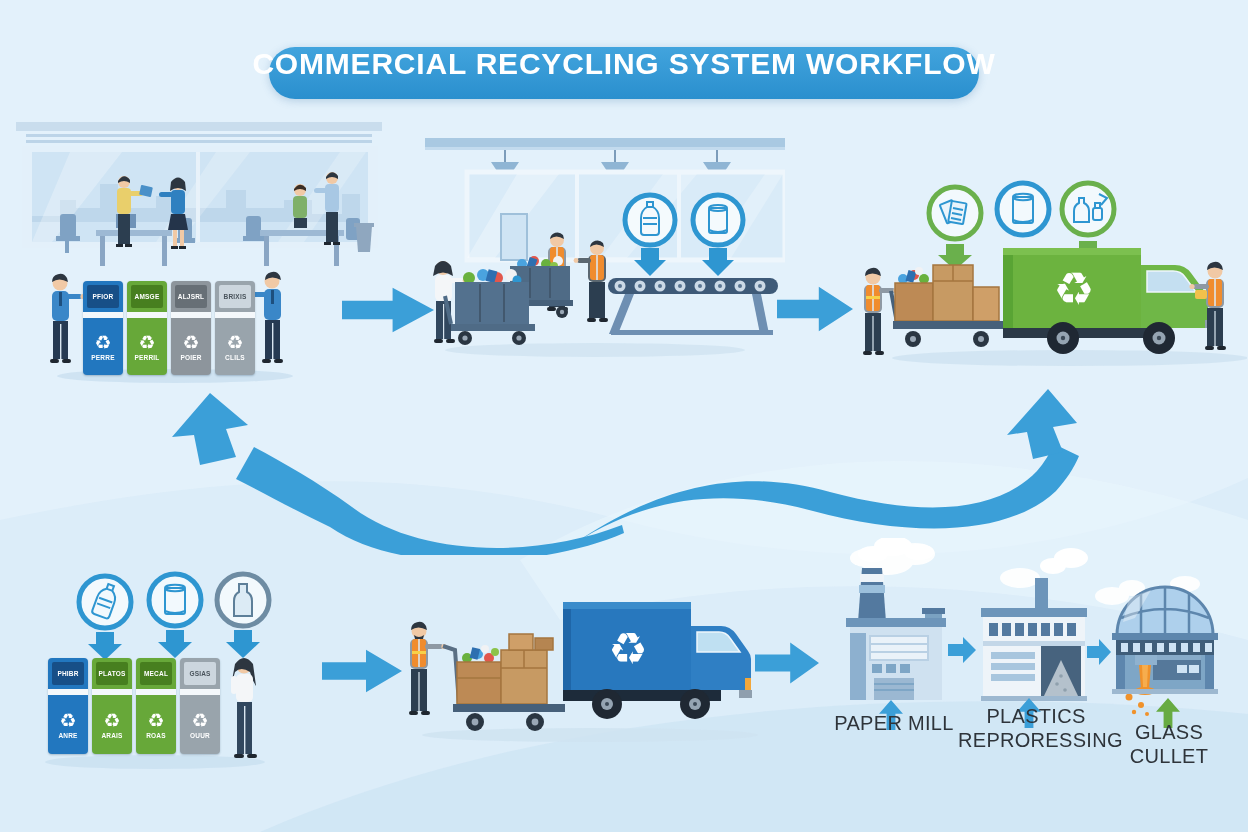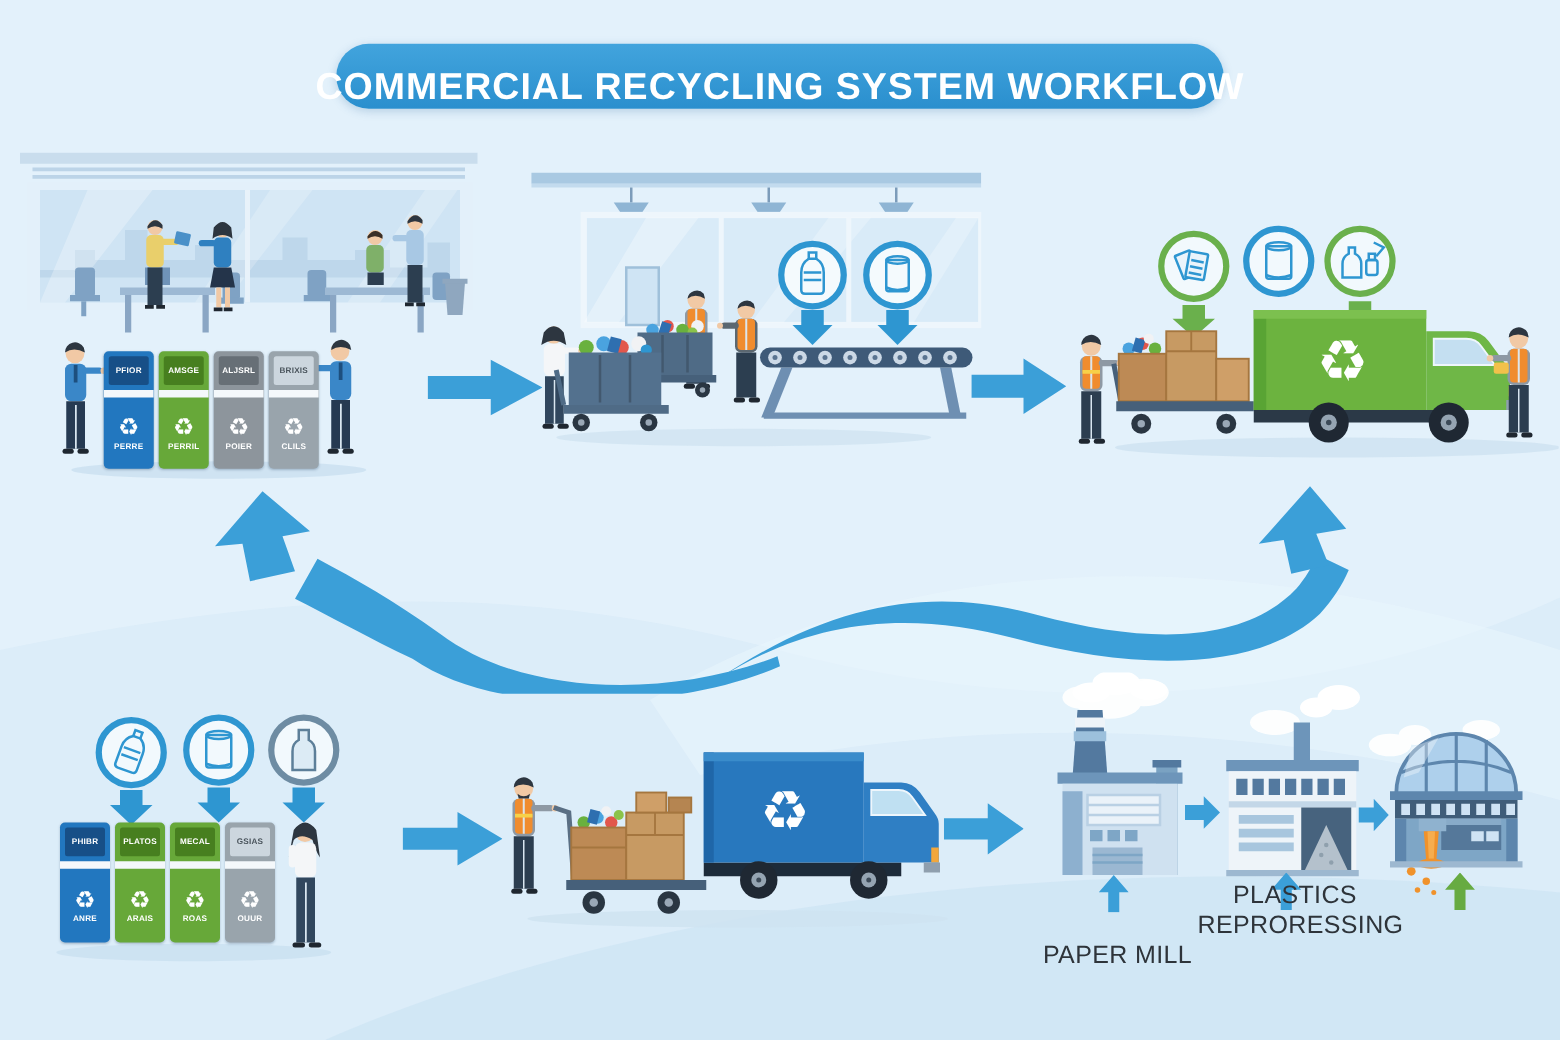--- a/index.html
+++ b/index.html
@@ -2,23 +2,23 @@
 <html><head>
 <meta charset="utf-8">
 <style>
   html,body{margin:0;padding:0;background:#dcedf9;}
   #stage{position:relative;width:1248px;height:832px;overflow:hidden;
          background:#dcedf9;font-family:"Liberation Sans",sans-serif;}
   #stage svg{position:absolute;display:block;}
   .abs{position:absolute;}
 
   
-  .banner{position:absolute;left:269px;top:35px;width:710px;height:52px;
+  .banner{position:absolute;left:269px;top:47px;width:710px;height:52px;
           background:linear-gradient(180deg,#42a4dd,#2a8fce);
-          border-radius:26px;display:flex;align-items:flex-end;justify-content:center;
+          border-radius:26px;display:flex;align-items:flex-start;justify-content:center;
           box-shadow:0 2px 8px rgba(60,120,170,.28);}
   .banner span{color:#ffffff;font-size:30px;font-weight:700;letter-spacing:.8px;white-space:nowrap;}
 
   
   .arrow-right{position:absolute;background:#3b9fd8;
      clip-path:polygon(0 33%,55% 33%,55% 9%,100% 50%,55% 91%,55% 67%,0 67%);}
   .arrow-up{position:absolute;
      clip-path:polygon(50% 0,96% 46%,67% 46%,67% 100%,33% 100%,33% 46%,4% 46%);}
   .arrow-up.blue{background:#3b9fd8;}
   .arrow-up.green{background:#67ab42;}
@@ -696,21 +696,25 @@
           <circle cx="312" cy="176" r="2" fill="#f0922b"></circle>
       </g>
       <rect x="277" y="151" width="106" height="5" fill="#9db8d0"></rect>
     </g>
   </svg>
 
   <div class="arrow-up blue" style="left:878px;top:700px;width:26px;height:30px"></div>
   <div class="arrow-up blue" style="left:1016px;top:698px;width:26px;height:30px"></div>
   <div class="arrow-up green" style="left:1155px;top:698px;width:26px;height:30px"></div>
 
-  <div class="fac-label" style="left:828px;top:752px;width:132px">
+  <div class="fac-label" style="left:828px;top:711px;width:132px">
     <div>PAPER MILL</div>
   </div>
   <div class="fac-label" style="left:958px;top:704px;width:156px">
     <div>PLASTICS</div>
     <div>REPRORESSING</div>
   </div>
+  <div class="fac-label" style="left:1103px;top:720px;width:132px">
+    <div>GLASS</div>
+    <div>CULLET</div>
+  </div>
 
 </div>
 
 </body></html>

